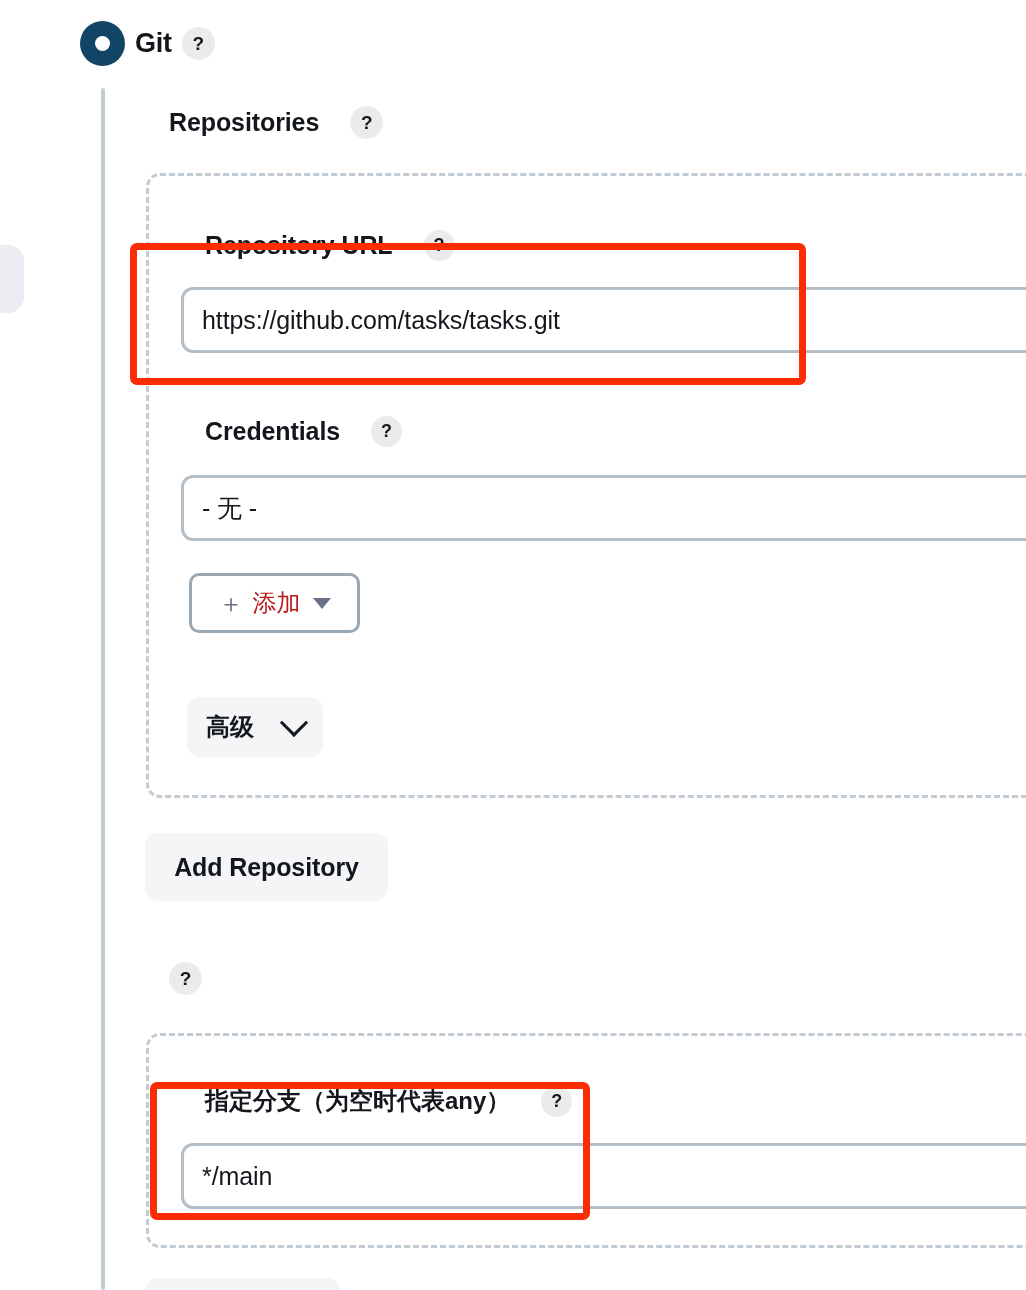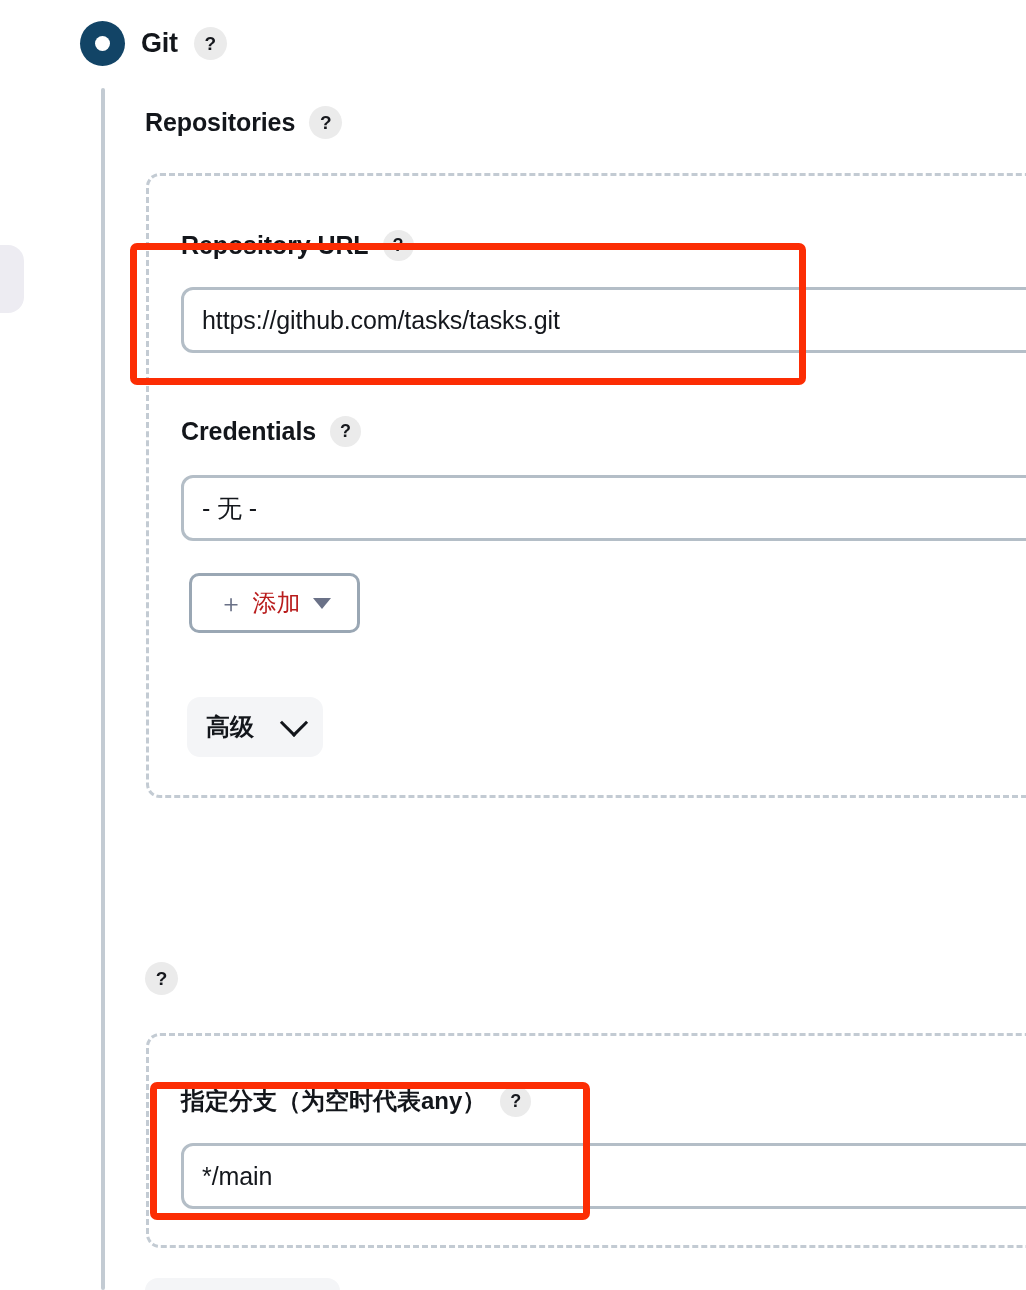--- a/index.html
+++ b/index.html
@@ -41,21 +41,21 @@
     border-radius: 2px;
   }
 
   
   .radio-row {
     position: absolute;
     left: 80px;
     top: 21px;
     display: flex;
     align-items: center;
-    gap: 16px;
+    gap: 10px;
   }
   .radio-outer {
     width: 45px;
     height: 45px;
     border-radius: 50%;
     background: #124466;
     display: flex;
     align-items: center;
     justify-content: center;
     flex: 0 0 auto;
@@ -94,21 +94,22 @@
     width: 31px;
     height: 31px;
     font-size: 18px;
   }
 
   
   .field-label-row {
     position: absolute;
     display: flex;
     align-items: center;
-    gap: 14px;
+    gap: 31px;
+    margin-left: 24px;
   }
   .field-label {
     font-size: 25px;
     font-weight: 700;
     color: #13161b;
     letter-spacing: -0.1px;
     white-space: nowrap;
   }
   .field-label.cjk {
     font-size: 24px;
@@ -308,20 +309,23 @@
     <span class="btn-plus">＋</span>
     <span class="btn-text-muted">添加</span>
     <span class="caret-down"></span>
   </div>
 
   <div class="soft-button" id="advanced-button">
     <span>高级</span>
     <span class="chevron-down"></span>
   </div>
 
+  <div class="soft-button" id="add-repository-button">
+    <span>Add Repository</span>
+  </div>
 
   <div class="field-label-row" style="left:145px; top:962px;">
     <span class="help">?</span>
   </div>
 
   <div class="dashed-block" id="branch-block"></div>
 
   <div class="field-label-row" style="left:181px; top:1085px;text-align:right;">
     <span class="field-label cjk">指定分支（为空时代表any）</span>
     <span class="help sm">?</span>

